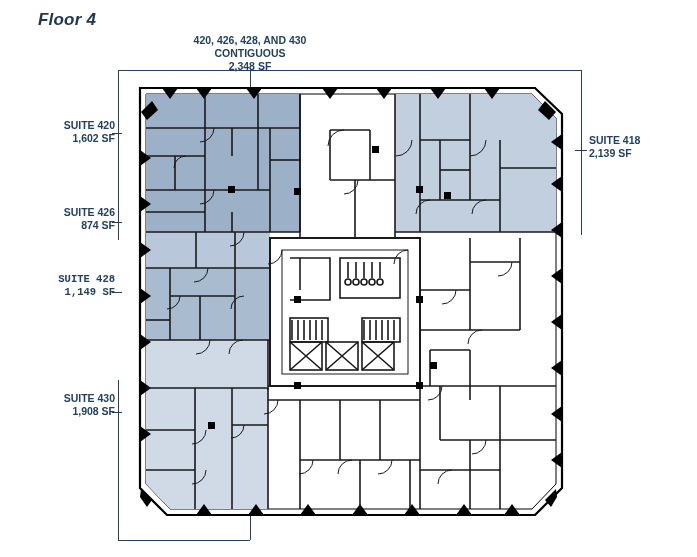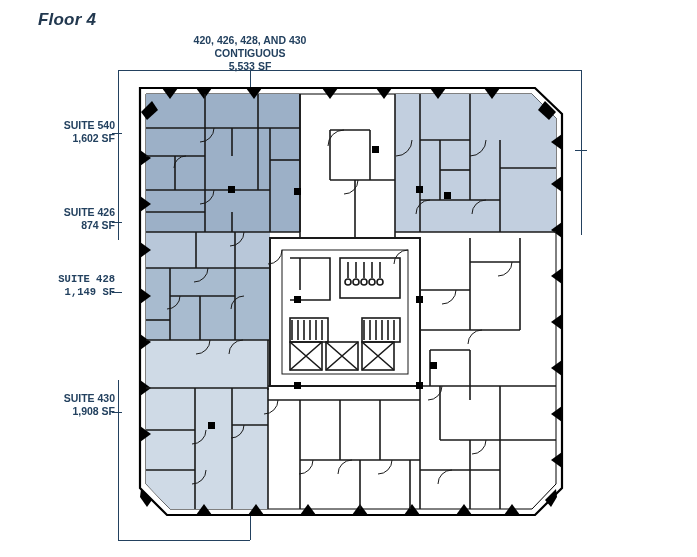--- a/index.html
+++ b/index.html
@@ -59,34 +59,36 @@
 </style>
 </head>
 <body>
 
 <div id="floorplan-root">
 
   <div class="floor-title">Floor 4</div>
 
   <div class="label center" style="left:170px; top:34px; width:160px;">420, 426, 428, AND 430
 CONTIGUOUS
-5,533 SF</div>
-
-  <div class="label right" style="left:20px; top:119px; width:95px;">SUITE 540
+2,348 SF</div>
+
+  <div class="label right" style="left:20px; top:119px; width:95px;">SUITE 420
 1,602 SF</div>
 
   <div class="label right" style="left:20px; top:206px; width:95px;">SUITE 426
 874 SF</div>
 
   <div class="label right" style="left:20px; top:273px; width:95px;font-family:Liberation Mono, monospace;">SUITE 428
 1,149 SF</div>
 
   <div class="label right" style="left:20px; top:392px; width:95px;">SUITE 430
 1,908 SF</div>
 
+  <div class="label left" style="left:589px; top:134px; width:100px;">SUITE 418
+2,139 SF</div>
 
   <div class="callout-line vline" style="left:250px; top:70px; height:470px;"></div>
   <div class="callout-line hline" style="left:118px; top:70px; width:463px;"></div>
   <div class="callout-line vline" style="left:118px; top:70px; height:170px;"></div>
   <div class="callout-line vline" style="left:581px; top:70px; height:165px;"></div>
   <div class="callout-line hline" style="left:118px; top:540px; width:132px;"></div>
   <div class="callout-line vline" style="left:118px; top:380px; height:160px;"></div>
 
   <div class="callout-line hline" style="left:112px; top:133px; width:10px;"></div>
   <div class="callout-line hline" style="left:112px; top:222px; width:10px;"></div>

